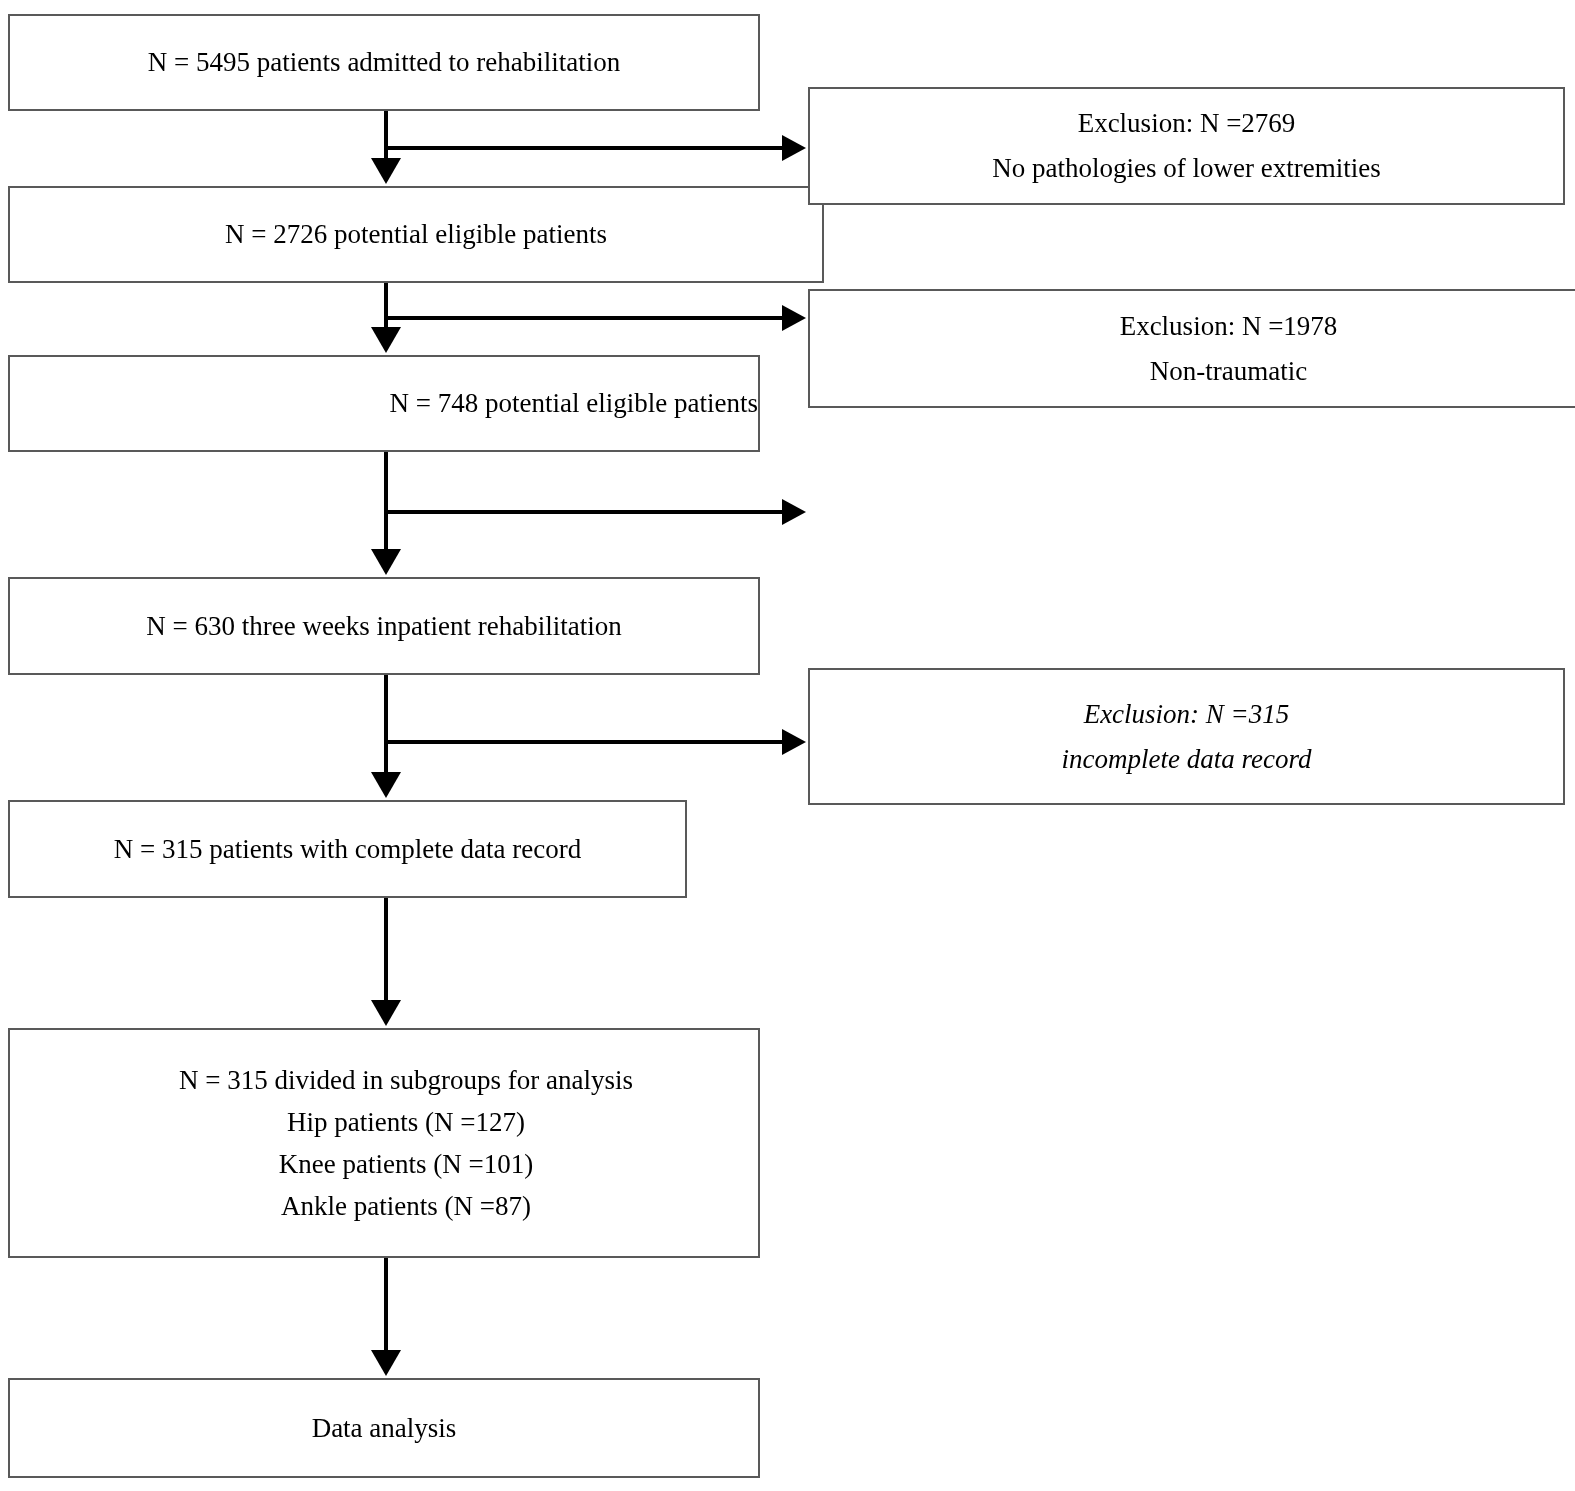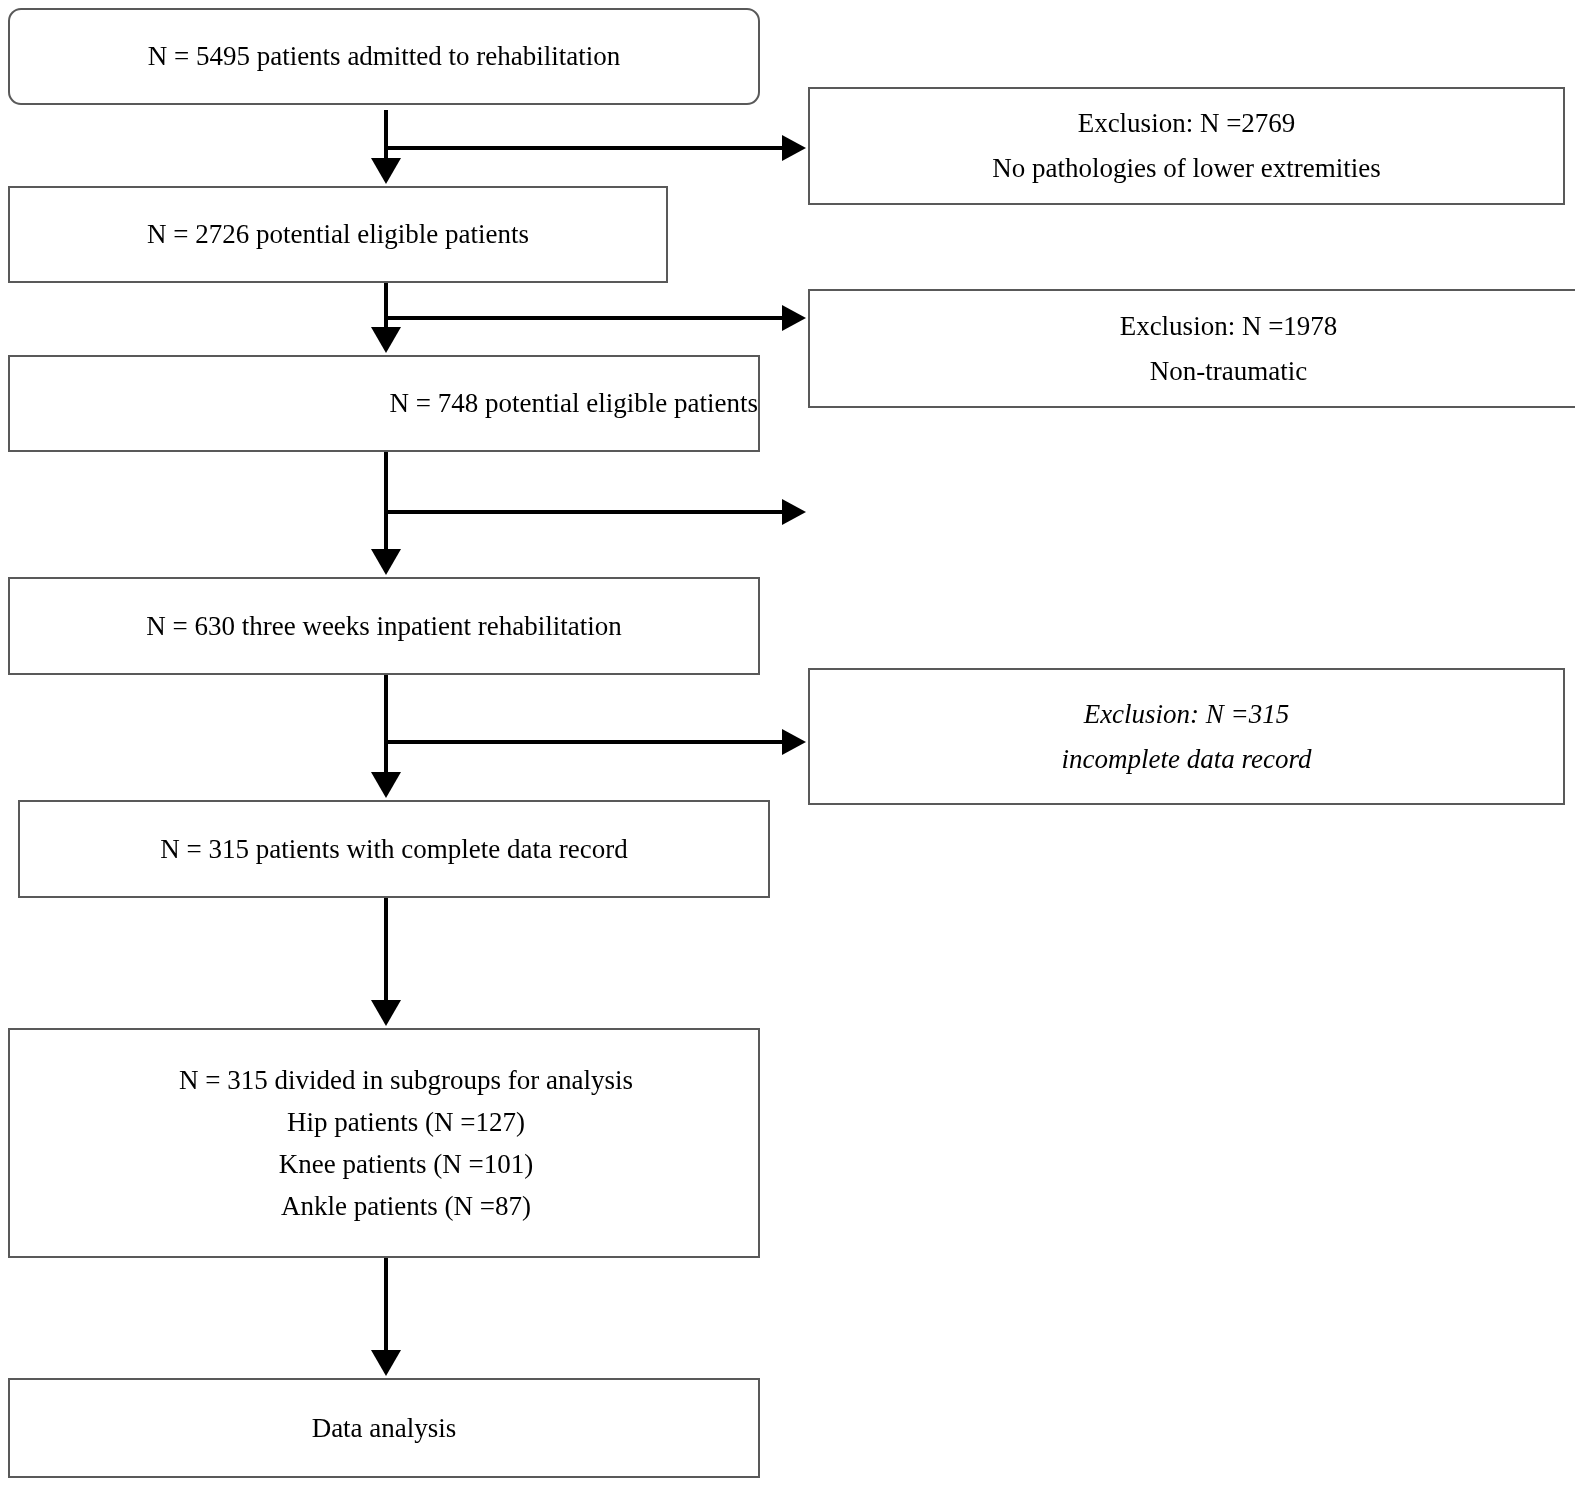--- a/index.html
+++ b/index.html
@@ -99,37 +99,37 @@
 
   <div class="hline" style="left:384px; top:740px; width:398px;"></div>
   <div class="arrow-right" style="left:782px; top:729px;"></div>
 
   <div class="vline" style="left:384px; top:898px; height:105px;"></div>
   <div class="arrow-down" style="left:371px; top:1000px;"></div>
 
   <div class="vline" style="left:384px; top:1258px; height:95px;"></div>
   <div class="arrow-down" style="left:371px; top:1350px;"></div>
 
-  <div class="box" style="left:8px; top:8px; width:752px; height:97px;border-radius:13px;">
+  <div class="box" style="left:8px; top:14px; width:752px; height:97px;">
     <span class="line">N = 5495 patients admitted to rehabilitation</span>
   </div>
 
-  <div class="box" style="left:8px; top:186px; width:660px; height:97px;">
+  <div class="box" style="left:8px; top:186px; width:816px; height:97px;">
     <span class="line">N = 2726 potential eligible patients</span>
   </div>
 
   <div class="box" style="left:8px; top:355px; width:752px; height:97px;align-items:flex-end;">
     <span class="line">N = 748 potential eligible patients</span>
   </div>
 
   <div class="box" style="left:8px; top:577px; width:752px; height:98px;">
     <span class="line">N = 630 three weeks inpatient rehabilitation</span>
   </div>
 
-  <div class="box" style="left:18px; top:800px; width:752px; height:98px;">
+  <div class="box" style="left:8px; top:800px; width:679px; height:98px;">
     <span class="line">N = 315 patients with complete data record</span>
   </div>
 
   <div class="box multi subgroups" style="left:8px; top:1028px; width:752px; height:230px;padding-left:44px;">
     <span class="line">N = 315 divided in subgroups for analysis</span>
     <span class="line">Hip patients (N =127)</span>
     <span class="line">Knee patients (N =101)</span>
     <span class="line">Ankle patients (N =87)</span>
   </div>
 

